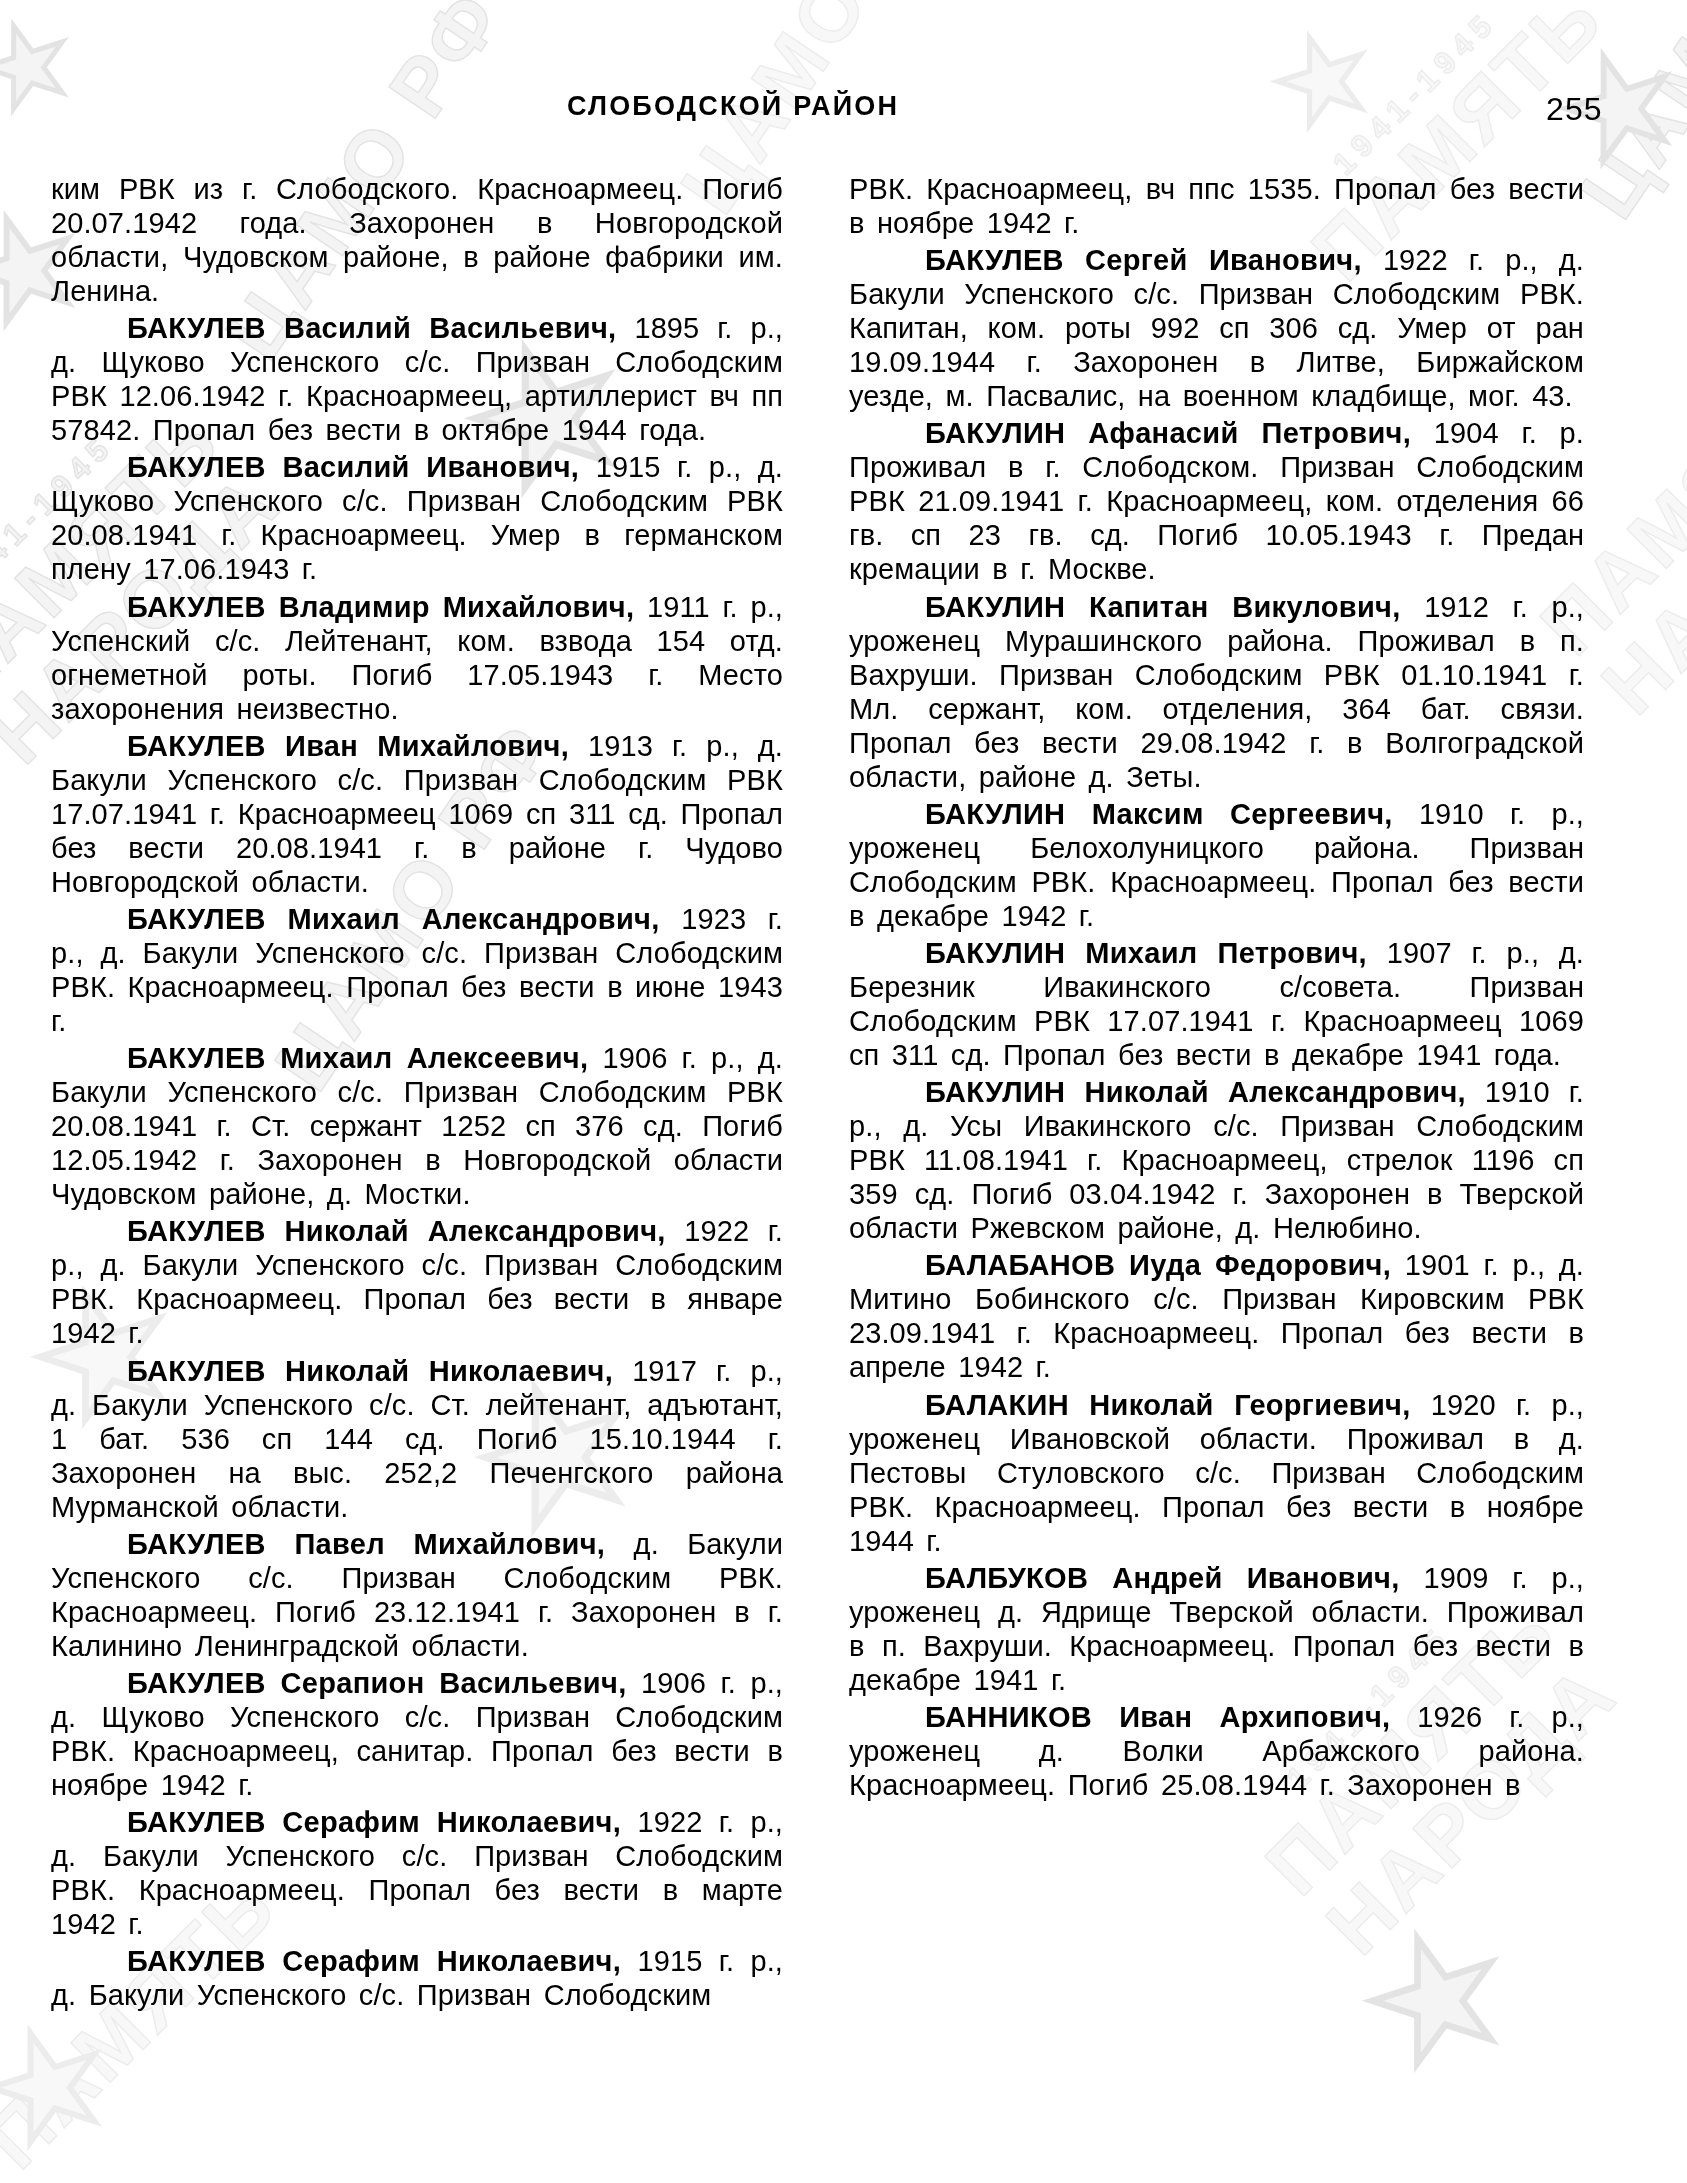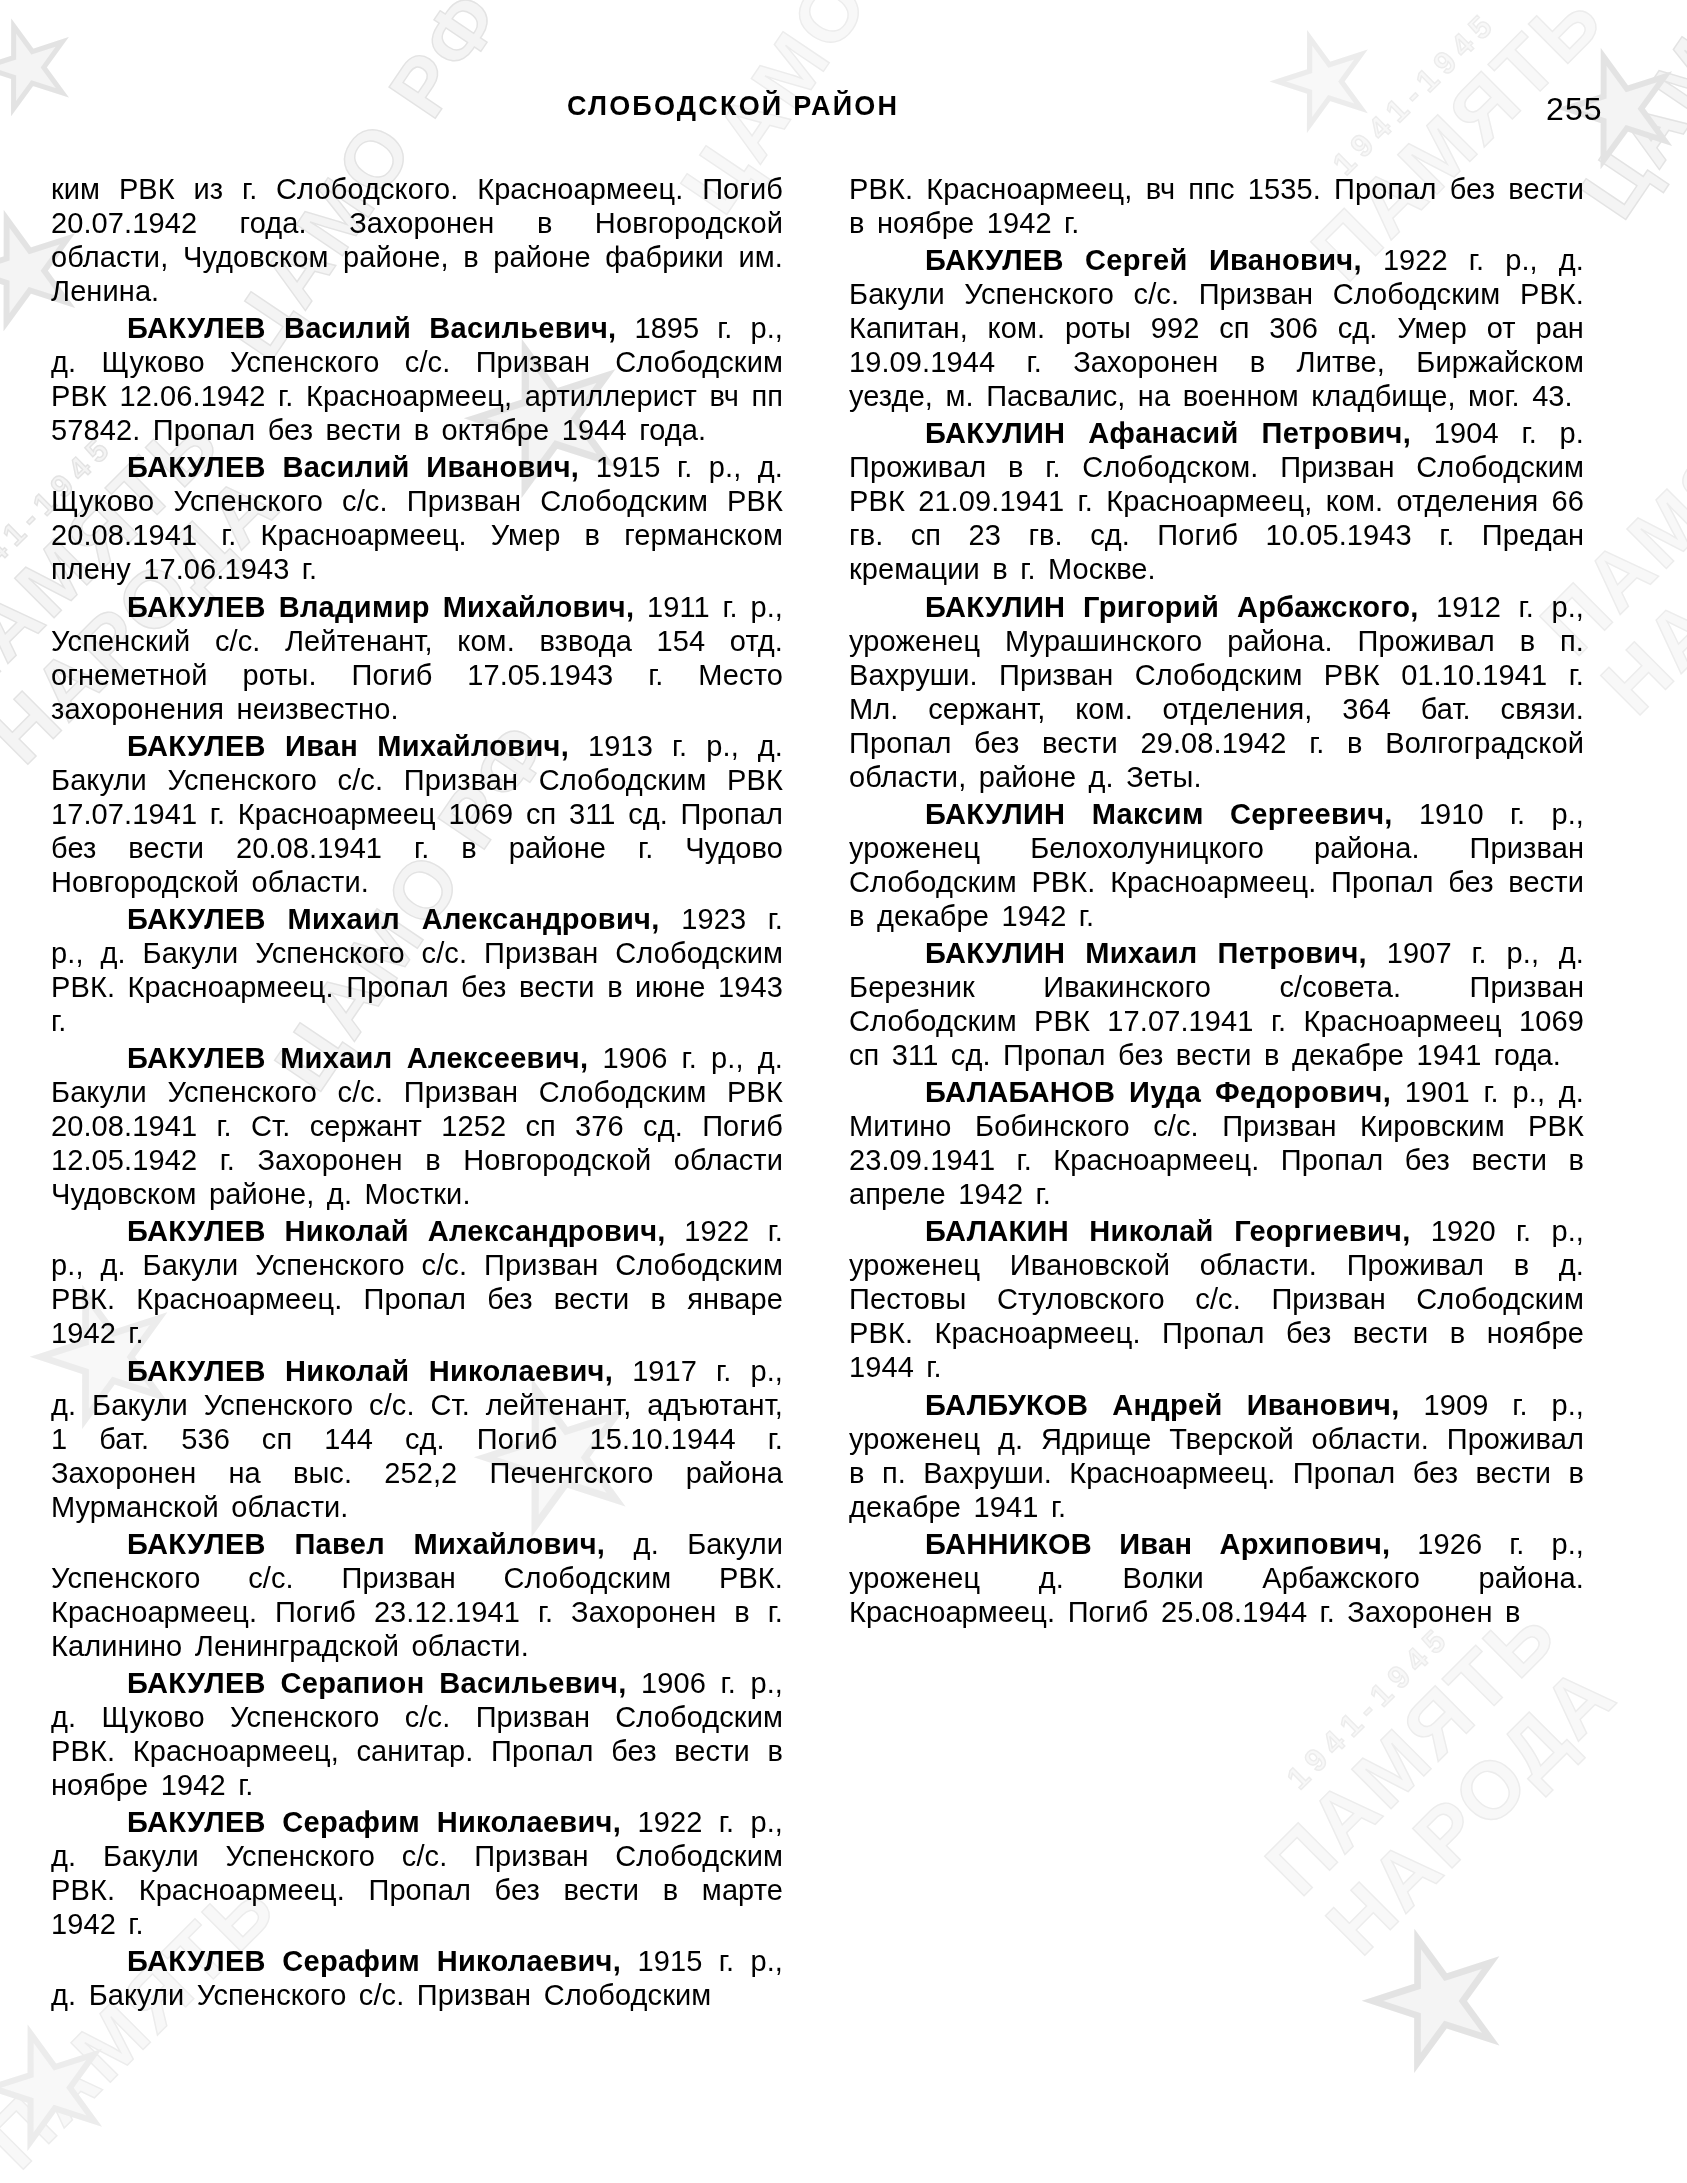--- a/index.html
+++ b/index.html
@@ -129,23 +129,24 @@
       <p class="entry"><b>БАКУЛЕВ Николай Николаевич,</b> 1917 г. р., д. Бакули Успенского с/с. Ст. лейтенант, адъютант, 1 бат. 536 сп 144 сд. Погиб 15.10.1944 г. Захоронен на выс. 252,2 Печенгского района Мурманской области.</p>
       <p class="entry"><b>БАКУЛЕВ Павел Михайлович,</b> д. Бакули Успенского с/с. Призван Слободским РВК. Красноармеец. Погиб 23.12.1941 г. Захоронен в г. Калинино Ленинградской области.</p>
       <p class="entry"><b>БАКУЛЕВ Серапион Васильевич,</b> 1906 г. р., д. Щуково Успенского с/с. Призван Слободским РВК. Красноармеец, санитар. Пропал без вести в ноябре 1942 г.</p>
       <p class="entry"><b>БАКУЛЕВ Серафим Николаевич,</b> 1922 г. р., д. Бакули Успенского с/с. Призван Слободским РВК. Красноармеец. Пропал без вести в марте 1942 г.</p>
       <p class="entry"><b>БАКУЛЕВ Серафим Николаевич,</b> 1915 г. р., д. Бакули Успенского с/с. Призван Слободским</p>
     </div>
   <div class="col col-right">
       <p class="entry cont">РВК. Красноармеец, вч ппс 1535. Пропал без вести в ноябре 1942 г.</p>
       <p class="entry"><b>БАКУЛЕВ Сергей Иванович,</b> 1922 г. р., д. Бакули Успенского с/с. Призван Слободским РВК. Капитан, ком. роты 992 сп 306 сд. Умер от ран 19.09.1944 г. Захоронен в Литве, Биржайском уезде, м. Пасвалис, на военном кладбище, мог. 43.</p>
       <p class="entry"><b>БАКУЛИН Афанасий Петрович,</b> 1904 г. р. Проживал в г. Слободском. Призван Слободским РВК 21.09.1941 г. Красноармеец, ком. отделения 66 гв. сп 23 гв. сд. Погиб 10.05.1943 г. Предан кремации в г. Москве.</p>
-      <p class="entry"><b>БАКУЛИН Григорий Арбажского,</b> 1912 г. р., уроженец Мурашинского района. Проживал в п. Вахруши. Призван Слободским РВК 01.10.1941 г. Мл. сержант, ком. отделения, 364 бат. связи. Пропал без вести 29.08.1942 г. в Волгоградской области, районе д. Зеты.</p>
+      <p class="entry"><b>БАКУЛИН Капитан Викулович,</b> 1912 г. р., уроженец Мурашинского района. Проживал в п. Вахруши. Призван Слободским РВК 01.10.1941 г. Мл. сержант, ком. отделения, 364 бат. связи. Пропал без вести 29.08.1942 г. в Волгоградской области, районе д. Зеты.</p>
       <p class="entry"><b>БАКУЛИН Максим Сергеевич,</b> 1910 г. р., уроженец Белохолуницкого района. Призван Слободским РВК. Красноармеец. Пропал без вести в декабре 1942 г.</p>
       <p class="entry"><b>БАКУЛИН Михаил Петрович,</b> 1907 г. р., д. Березник Ивакинского с/совета. Призван Слободским РВК 17.07.1941 г. Красноармеец 1069 сп 311 сд. Пропал без вести в декабре 1941 года.</p>
+      <p class="entry"><b>БАКУЛИН Николай Александрович,</b> 1910 г. р., д. Усы Ивакинского с/с. Призван Слободским РВК 11.08.1941 г. Красноармеец, стрелок 1196 сп 359 сд. Погиб 03.04.1942 г. Захоронен в Тверской области Ржевском районе, д. Нелюбино.</p>
       <p class="entry"><b>БАЛАБАНОВ Иуда Федорович,</b> 1901 г. р., д. Митино Бобинского с/с. Призван Кировским РВК 23.09.1941 г. Красноармеец. Пропал без вести в апреле 1942 г.</p>
       <p class="entry"><b>БАЛАКИН Николай Георгиевич,</b> 1920 г. р., уроженец Ивановской области. Проживал в д. Пестовы Стуловского с/с. Призван Слободским РВК. Красноармеец. Пропал без вести в ноябре 1944 г.</p>
       <p class="entry"><b>БАЛБУКОВ Андрей Иванович,</b> 1909 г. р., уроженец д. Ядрище Тверской области. Проживал в п. Вахруши. Красноармеец. Пропал без вести в декабре 1941 г.</p>
       <p class="entry"><b>БАННИКОВ Иван Архипович,</b> 1926 г. р., уроженец д. Волки Арбажского района. Красноармеец. Погиб 25.08.1944 г. Захоронен в</p>
     </div>
 
 </div>
 
 
 </body></html>

